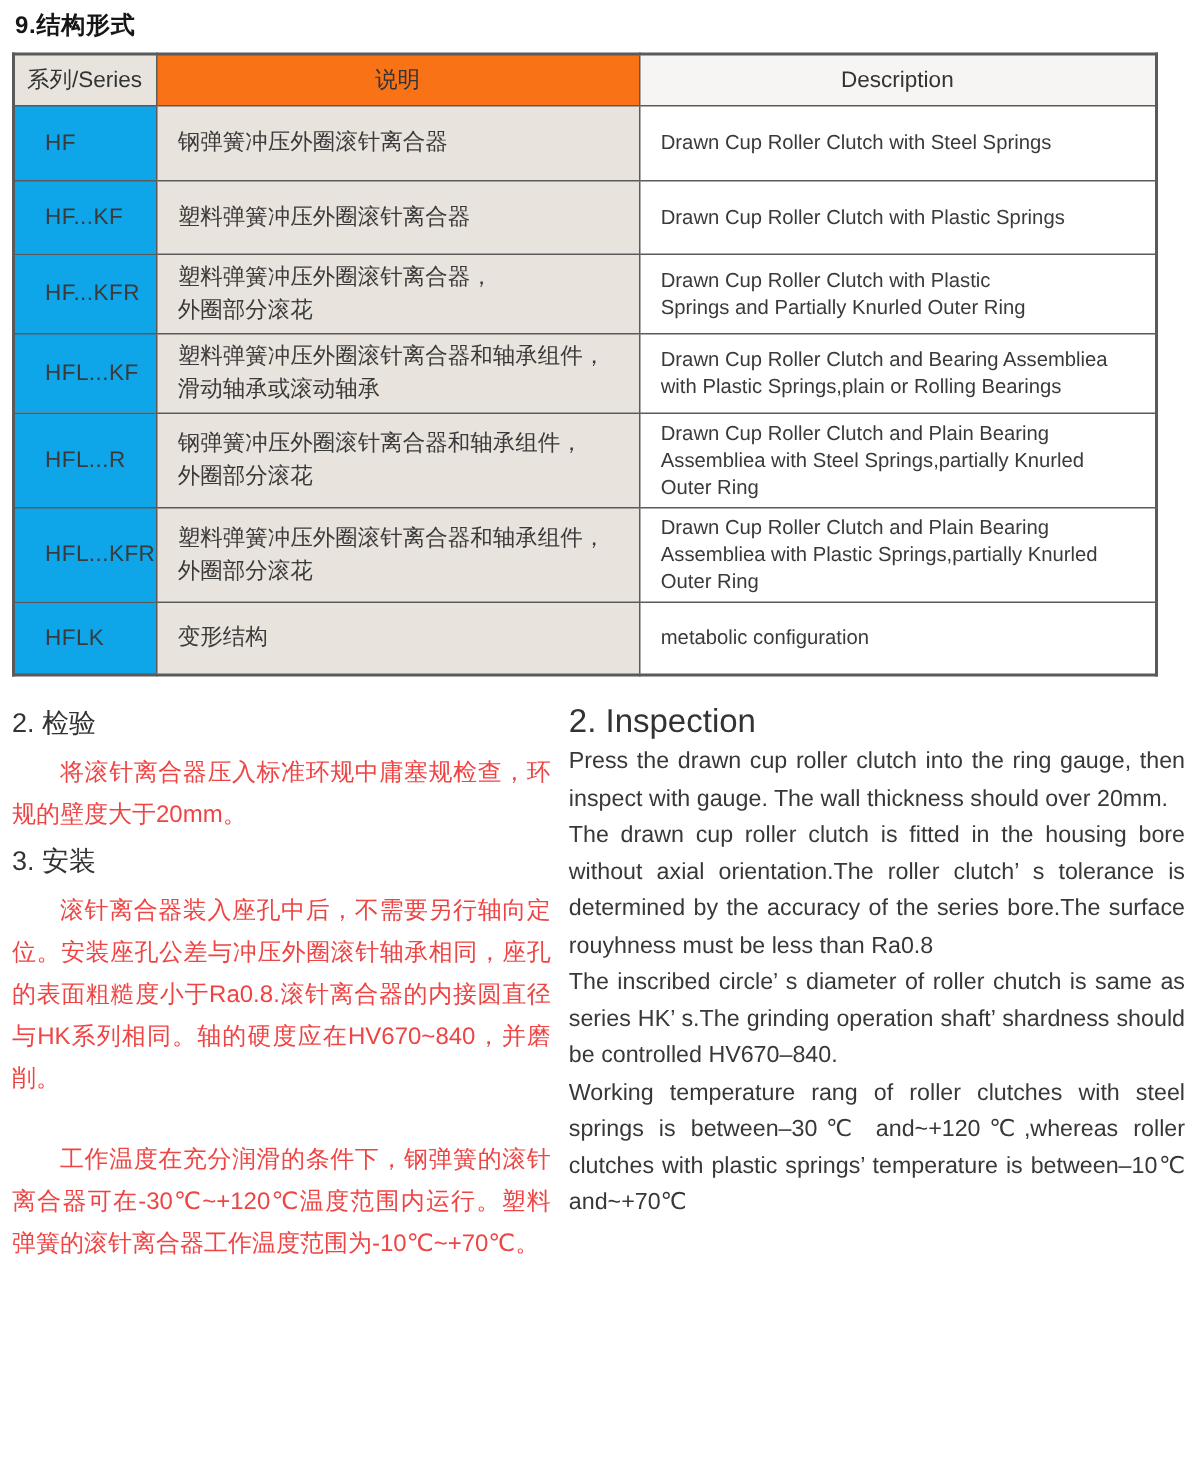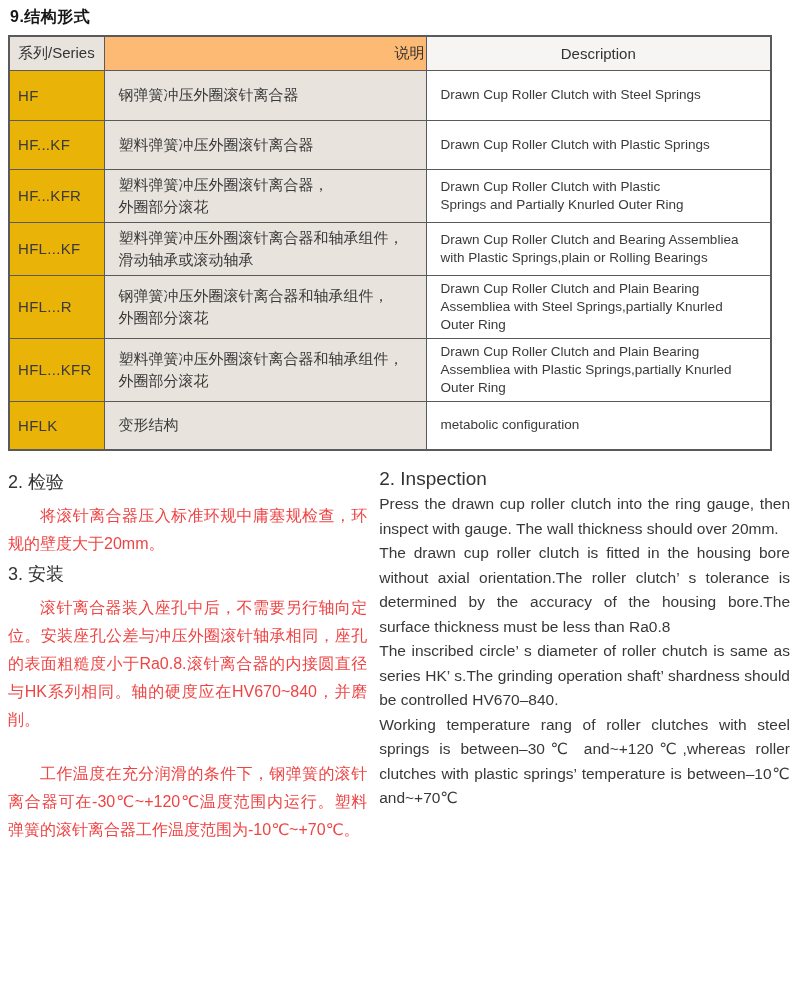--- a/index.html
+++ b/index.html
@@ -31,26 +31,26 @@
   table.structure th, table.structure td {
     border: 1px solid #5a5a5a;
     vertical-align: middle;
   }
   col.c1 { width: 95px; }
   col.c2 { width: 322px; }
   col.c3 { width: 345px; }
 
   th { font-weight: normal; font-size: 15px; color: #333; }
   th.h-series { text-align: left; padding-left: 8px; background: #e9e3dd; }
-  th.h-cn { text-align: right; background: #fdba74; }
+  th.h-cn { text-align: center; background: #f97316; }
   th.h-en { text-align: center; background: #f7f5f3; }
 
   td.series {
-    font-size: 15px; padding-left: 8px;
-    background: #eab308; color: #3a3a3a;
+    font-size: 15px; padding-left: 20px;
+    background: #0ea5e9; color: #3a3a3a;
     letter-spacing: 0.3px;
   }
   td.cn {
     font-size: 15px; line-height: 22px;
     padding: 4px 12px 4px 14px;
     background: #e9e3dd;
     white-space: pre-line;
   }
   td.en {
     font-size: 13.5px; line-height: 18px;
@@ -74,21 +74,21 @@
 
   .cn-heading { font-size: 18px; color: #333; margin: 4px 0 8px 0; font-weight: normal; }
   .cn-body {
     font-size: 16px; line-height: 28px;
     text-align: justify; color: #ef4444;
     margin: 0;
   }
   .indent { text-indent: 2em; }
   .cn-gap { margin-top: 26px; }
 
-  .en-heading { font-size: 19px; color: #333; margin: 2px 0 2px 0; font-weight: normal; }
+  .en-heading { font-size: 22px; color: #333; margin: 2px 0 2px 0; font-weight: normal; }
   .en-body {
     font-size: 15.5px; line-height: 24.5px;
     text-align: justify; color: #383838;
     margin: 0;
   }
 </style>
 </head>
 <body>
 
 <div class="page">
@@ -163,20 +163,20 @@
       <div class="cn-heading">2. 检验</div>
       <p class="cn-body indent">将滚针离合器压入标准环规中庸塞规检查，环规的壁度大于20mm。</p>
       <div class="cn-heading">3. 安装</div>
       <p class="cn-body indent">滚针离合器装入座孔中后，不需要另行轴向定位。安装座孔公差与冲压外圈滚针轴承相同，座孔的表面粗糙度小于Ra0.8.滚针离合器的内接圆直径与HK系列相同。轴的硬度应在HV670~840，并磨削。</p>
       <p class="cn-body indent cn-gap">工作温度在充分润滑的条件下，钢弹簧的滚针离合器可在-30℃~+120℃温度范围内运行。塑料弹簧的滚针离合器工作温度范围为-10℃~+70℃。</p>
     </div>
 
     <div class="col-en">
       <div class="en-heading">2. Inspection</div>
       <p class="en-body">Press the drawn cup roller clutch into the ring gauge, then inspect with gauge. The wall thickness should over 20mm.</p>
-      <p class="en-body">The drawn cup roller clutch is fitted in the housing bore without axial orientation.The roller clutch’ s tolerance is determined by the accuracy of the housing bore.The surface thickness must be less than Ra0.8</p>
+      <p class="en-body">The drawn cup roller clutch is fitted in the housing bore without axial orientation.The roller clutch’ s tolerance is determined by the accuracy of the series bore.The surface rouyhness must be less than Ra0.8</p>
       <p class="en-body">The inscribed circle’ s diameter of roller chutch is same as series HK’ s.The grinding operation shaft’ shardness should be controlled HV670–840.</p>
       <p class="en-body">Working temperature rang of roller clutches with steel springs is between–30℃ and~+120℃,whereas roller clutches with plastic springs’ temperature is between–10℃ and~+70℃</p>
     </div>
 
   </div>
 
 </div>
 
 </body></html>

